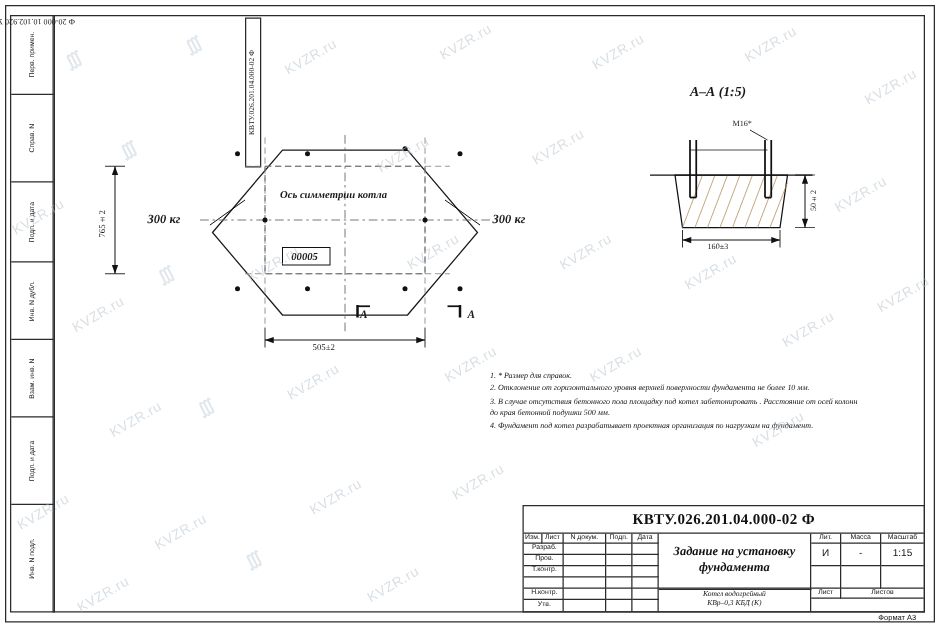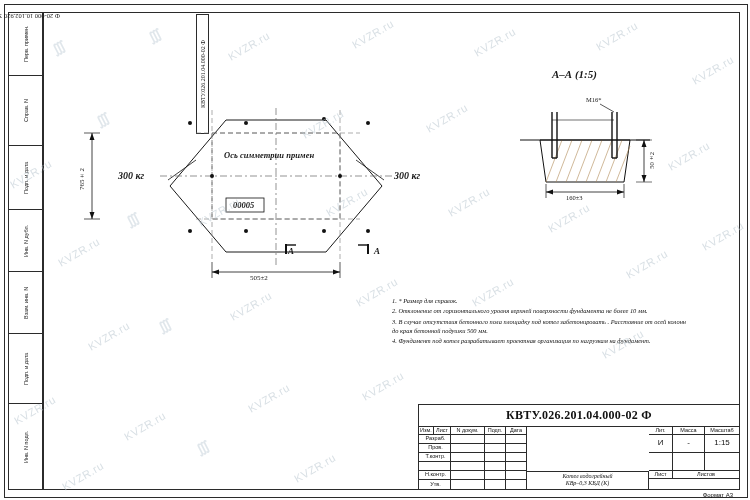--- a/index.html
+++ b/index.html
@@ -182,21 +182,21 @@
     <line x1="636" y1="140" x2="652" y2="140" stroke="#111" stroke-width="0.6"></line>
     <line x1="636" y1="182" x2="652" y2="182" stroke="#111" stroke-width="0.6"></line>
     <polygon points="644,140 641.5,147 646.5,147" fill="#111"></polygon>
     <polygon points="644,182 641.5,175 646.5,175" fill="#111"></polygon>
 
     <line x1="552" y1="120" x2="614" y2="120" stroke="#111" stroke-width="0.6"></line>
 
     <rect x="226" y="198" width="38" height="14" fill="none" stroke="#111" stroke-width="0.8"></rect>
   </svg>
 
-  <div class="t ital" style="left:224px;top:150px;font-size:8.5px;font-weight:bold;">Ось симметрии примен</div>
+  <div class="t ital" style="left:224px;top:150px;font-size:8.5px;font-weight:bold;">Ось симметрии котла</div>
   <div class="t ital" style="left:233px;top:200px;font-size:8.5px;font-weight:bold;">00005</div>
   <div class="t ital" style="left:118px;top:170px;font-size:10px;font-weight:bold;">300 кг</div>
   <div class="t ital" style="left:394px;top:170px;font-size:10px;font-weight:bold;">300 кг</div>
   <div class="t" style="left:250px;top:274px;font-size:7px;">505±2</div>
   <div class="t" style="left:78px;top:168px;font-size:7px;writing-mode:vertical-rl;transform:rotate(180deg);">765±2</div>
   <div class="t ital" style="left:288px;top:246px;font-size:9px;font-weight:bold;">А</div>
   <div class="t ital" style="left:374px;top:246px;font-size:9px;font-weight:bold;">А</div>
 
   <div class="t ital" style="left:552px;top:68px;font-size:11px;font-weight:bold;">А–А  (1:5)</div>
   <div class="t" style="left:586px;top:96px;font-size:6.5px;">М16*</div>
@@ -245,20 +245,23 @@
     <div class="cell bb br left" style="left:0;top:66px;width:32px;height:9px;">Н.контр.</div>
     <div class="cell bb br" style="left:32px;top:66px;width:34px;height:9px;"></div>
     <div class="cell bb br" style="left:66px;top:66px;width:21px;height:9px;"></div>
     <div class="cell bb br" style="left:87px;top:66px;width:21px;height:9px;"></div>
 
     <div class="cell br left" style="left:0;top:75px;width:32px;height:9px;">Утв.</div>
     <div class="cell br" style="left:32px;top:75px;width:34px;height:9px;"></div>
     <div class="cell br" style="left:66px;top:75px;width:21px;height:9px;"></div>
     <div class="cell br" style="left:87px;top:75px;width:21px;height:9px;"></div>
 
+    <div class="cell bb br" style="left:108px;top:22px;width:122px;height:44px;padding:0 3px;">
+      <span class="title-main">Задание на установку фундамента</span>
+    </div>
 
     <div class="cell bb br" style="left:230px;top:22px;width:24px;height:8px;">Лит.</div>
     <div class="cell bb br" style="left:254px;top:22px;width:32px;height:8px;">Масса</div>
     <div class="cell bb" style="left:286px;top:22px;width:34px;height:8px;">Масштаб</div>
 
     <div class="cell bb br" style="left:230px;top:30px;width:24px;height:18px;font-size:8px;">И</div>
     <div class="cell bb br" style="left:254px;top:30px;width:32px;height:18px;font-size:8px;">-</div>
     <div class="cell bb" style="left:286px;top:30px;width:34px;height:18px;font-size:8px;">1:15</div>
 
     <div class="cell bb br" style="left:230px;top:48px;width:24px;height:18px;"></div>

